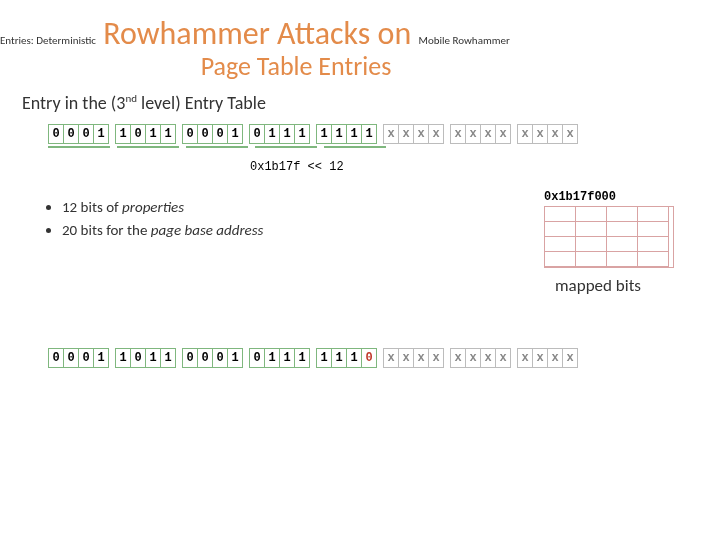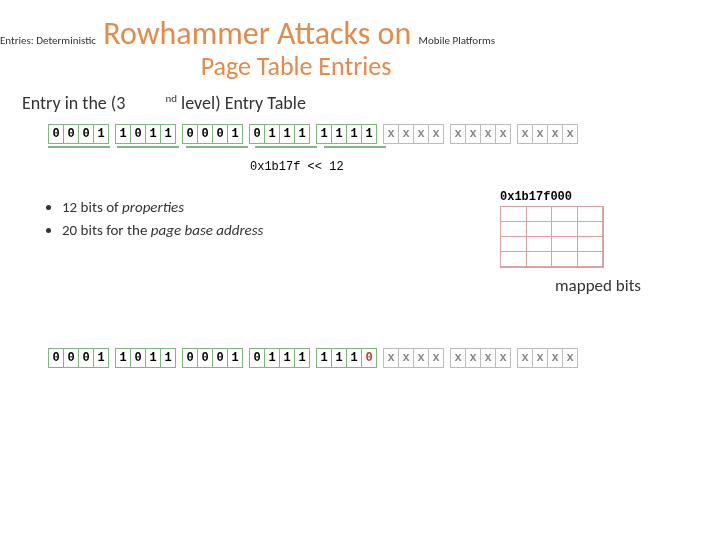--- a/index.html
+++ b/index.html
@@ -40,21 +40,21 @@
     color: #e38b4a;
     font-weight: 400;
   }
   .section-label {
     position: absolute;
     top: 92px;
     left: 22px;
     font-size: 18px;
     color: #333;
   }
-  .section-label sup { font-size: 11px; margin-left: 40px; }
+  .section-label sup { font-size: 11px; }
   .bitrow {
     position: absolute;
     left: 48px;
     display: flex;
     gap: 6px;
     font-family: "Courier New", monospace;
     font-size: 12px;
     font-weight: bold;
   }
   .bitrow.first { top: 124px; }
@@ -101,22 +101,22 @@
     left: 44px;
     font-size: 15px;
     color: #333;
     line-height: 1.5;
   }
   .bullets li { list-style: disc; margin-left: 18px; }
   .bullets em { }
   .page-box {
     position: absolute;
     top: 190px;
-    left: 500px;
-    width: 104px;
+    left: 544px;
+    width: 130px;
   }
   .page-addr {
     font-family: "Courier New", monospace;
     font-size: 12px;
     font-weight: bold;
     margin-bottom: 2px;
   }
   .page-grid {
     border: 1px solid #d9a3a3;
   }
@@ -135,21 +135,21 @@
     top: 275px;
     left: 555px;
     font-size: 17px;
     color: #333;
   }
 </style>
 </head>
 <body>
 
 <div class="title-row">
-  <span class="title-small">Entries: Deterministic</span><span class="title-big"> Rowhammer Attacks on </span><span class="title-small">Mobile Platforms</span>
+  <span class="title-small">Entries: Deterministic</span><span class="title-big"> Rowhammer Attacks on </span><span class="title-small">Mobile Rowhammer</span>
 </div>
 <div class="subtitle">Page Table Entries</div>
 
 <div class="section-label">
   <span>Entry in the (3</span><sup>nd</sup><span> level) Entry Table</span>
 </div>
 
 <div class="bitrow first" id="bitrow1">
     <div class="nibble green">
       <div class="cell">0</div>

